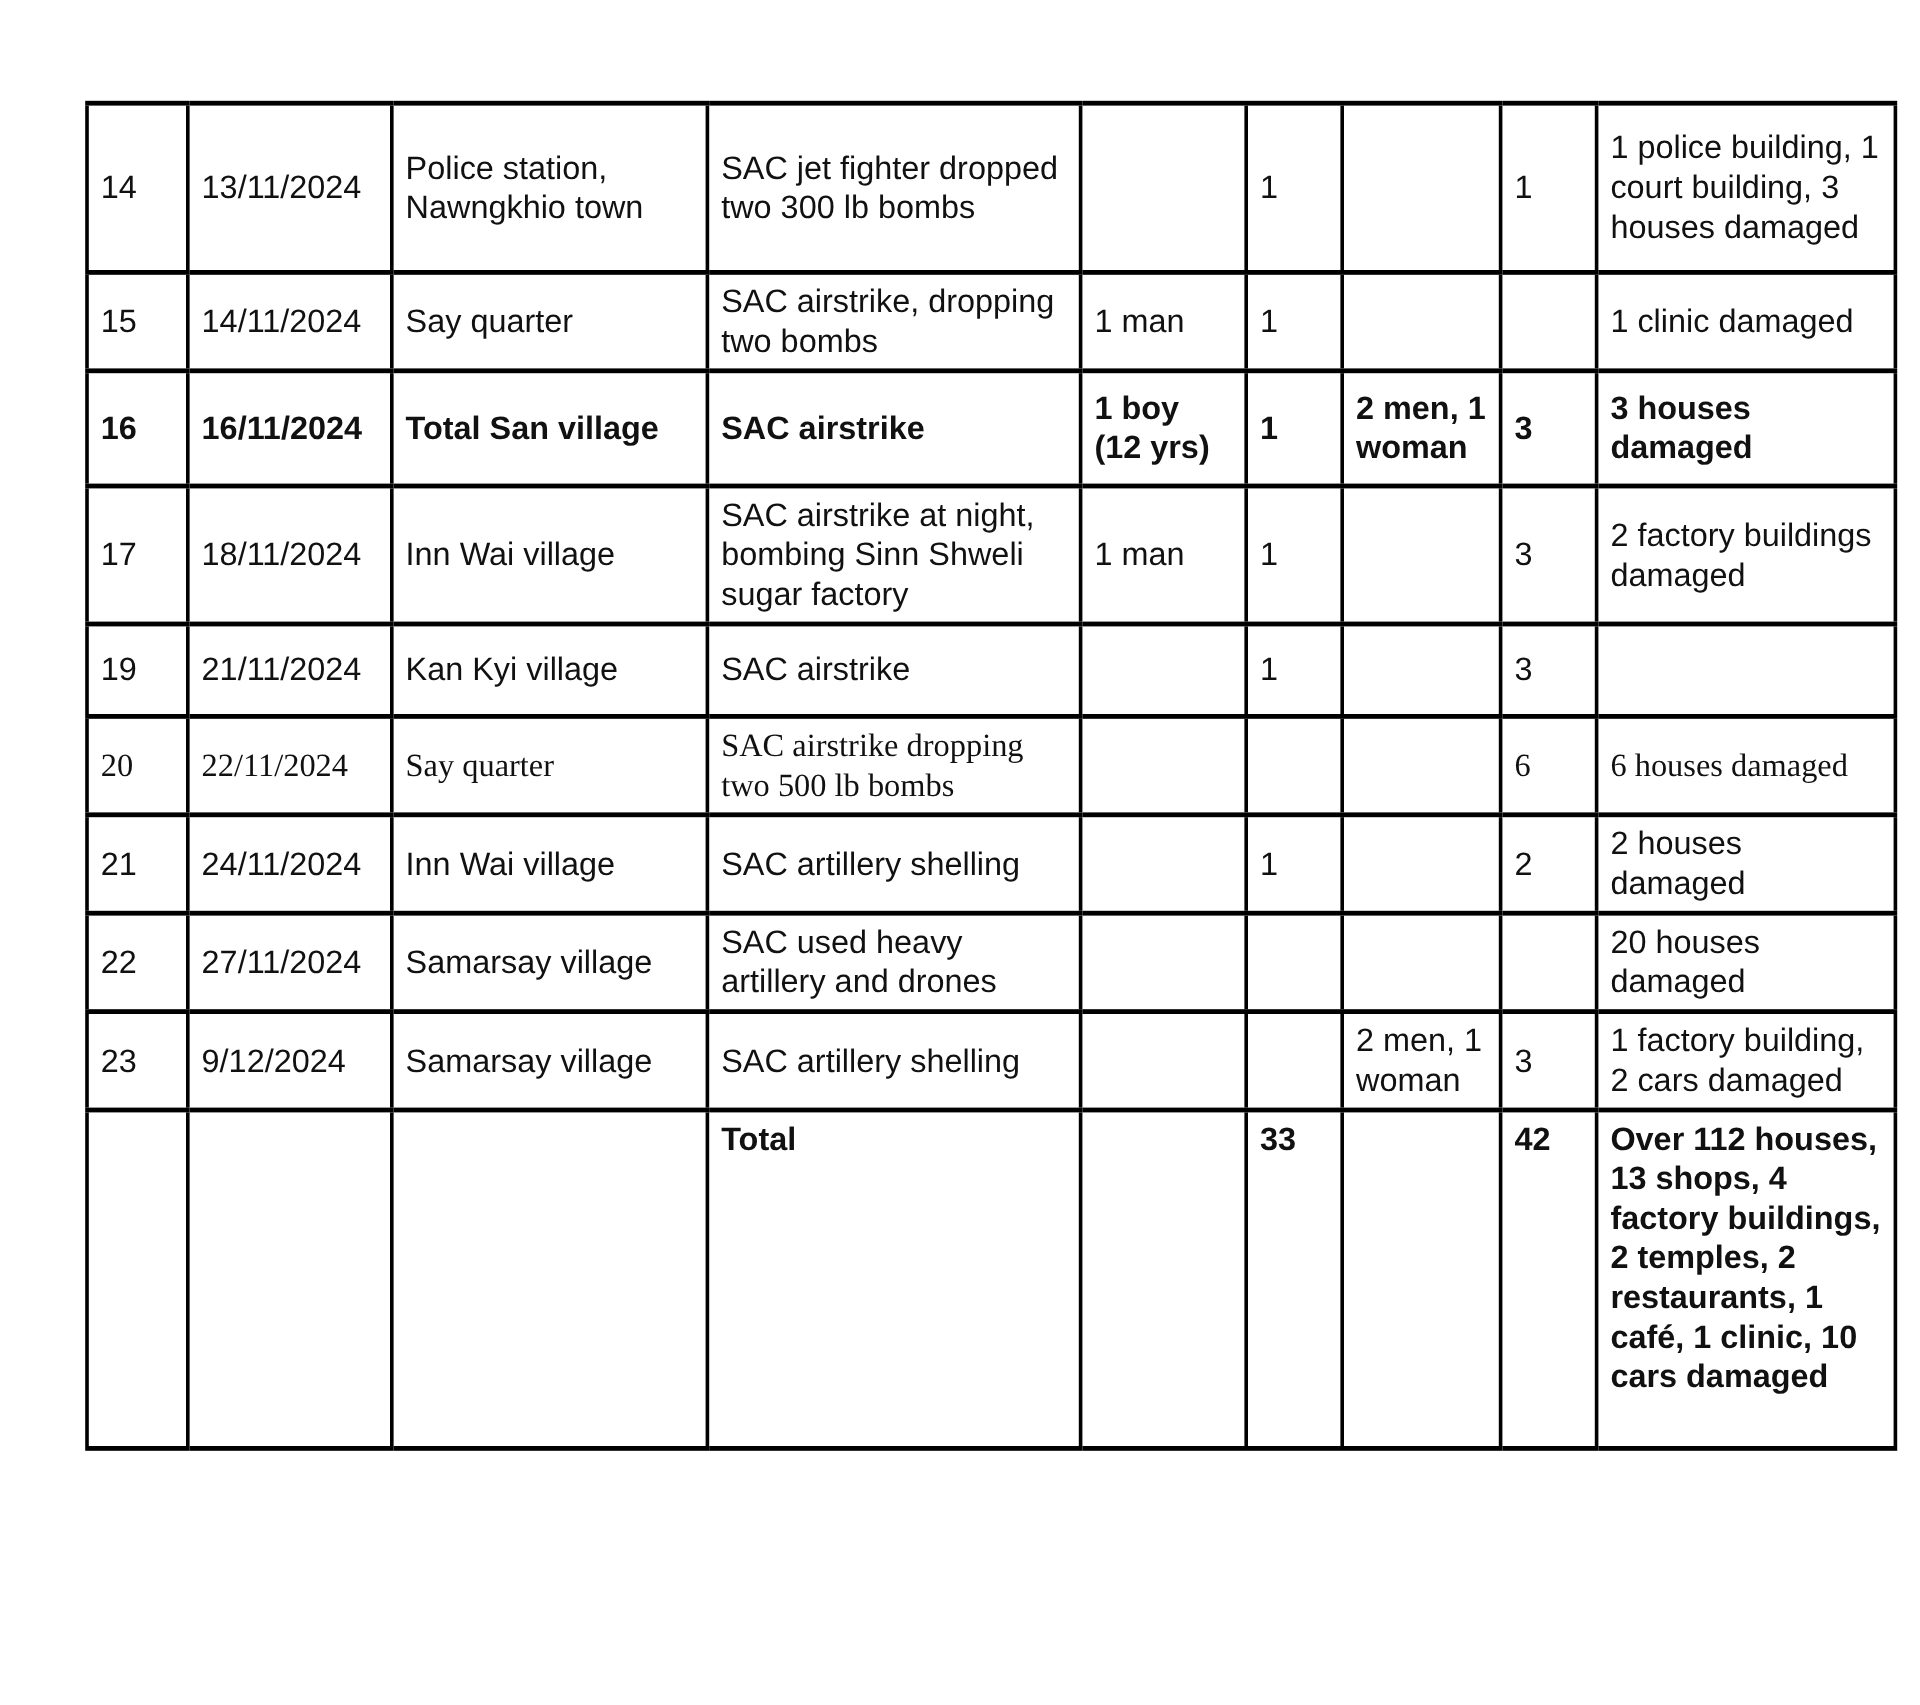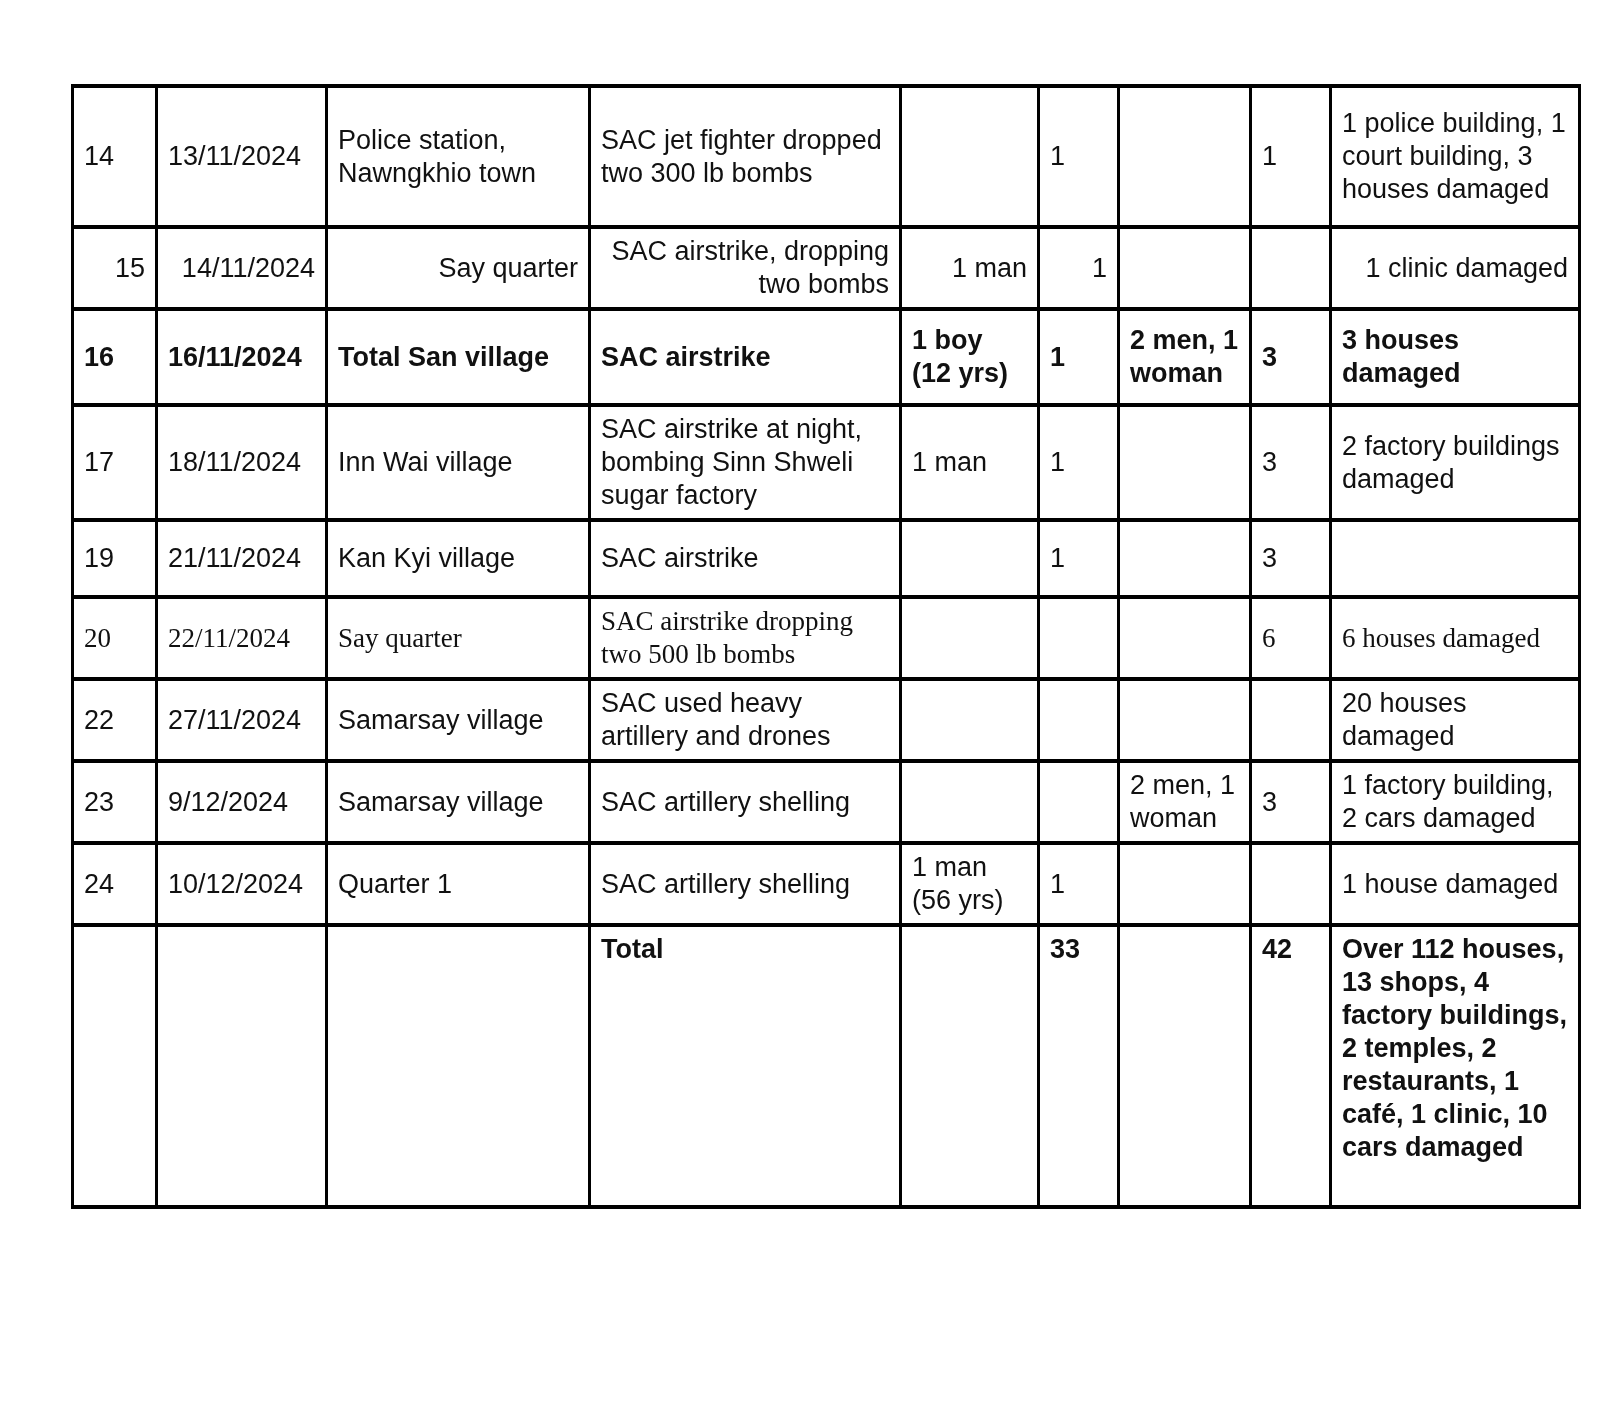--- a/index.html
+++ b/index.html
@@ -40,21 +40,21 @@
   col.c-date     { width: 170px; }
   col.c-loc      { width: 263px; }
   col.c-desc     { width: 311px; }
   col.c-kdetail  { width: 138px; }
   col.c-kcount   { width: 80px;  }
   col.c-idetail  { width: 132px; }
   col.c-icount   { width: 80px;  }
   col.c-damage   { width: 249px; }
   
   tbody.rows tr:nth-child(1)  { height: 141px; }
-  tbody.rows tr:nth-child(2)  { height: 76px; text-align: right;  }
+  tbody.rows tr:nth-child(2)  { height: 76px;  }
   tbody.rows tr:nth-child(3)  { height: 96px; font-weight: bold;  }
   tbody.rows tr:nth-child(4)  { height: 113px; }
   tbody.rows tr:nth-child(5)  { height: 77px;  }
   tbody.rows tr:nth-child(6)  { height: 75px; font-family: Liberation Serif, serif;  }
   tbody.rows tr:nth-child(7)  { height: 77px; padding-left: 36px;  }
   tbody.rows tr:nth-child(8)  { height: 71px;  }
   tbody.rows tr:nth-child(9)  { height: 70px;  }
   tbody.rows tr:nth-child(10) { height: 114px; }
   tbody.rows tr:nth-child(11) { height: 74px;  }
   tbody.total-body tr { height: 282px; }
@@ -143,51 +143,51 @@
     <td>22/11/2024</td>
     <td>Say quarter</td>
     <td>SAC airstrike dropping two 500 lb bombs</td>
     <td></td>
     <td></td>
     <td></td>
     <td>6</td>
     <td>6 houses damaged</td>
   </tr>
         <tr>
+    <td>21</td>
+    <td>24/11/2024</td>
+    <td>Inn Wai village</td>
+    <td>SAC artillery shelling</td>
+    <td></td>
+    <td>1</td>
+    <td></td>
+    <td>2</td>
+    <td>2 houses damaged</td>
+  </tr>
+        <tr>
     <td>22</td>
     <td>27/11/2024</td>
     <td>Samarsay village</td>
     <td>SAC used heavy artillery and drones</td>
     <td></td>
     <td></td>
     <td></td>
     <td></td>
     <td>20 houses damaged</td>
   </tr>
         <tr>
     <td>23</td>
     <td>9/12/2024</td>
     <td>Samarsay village</td>
     <td>SAC artillery shelling</td>
     <td></td>
     <td></td>
     <td>2 men, 1 woman</td>
     <td>3</td>
     <td>1 factory building, 2 cars damaged</td>
-  </tr>
-        <tr>
-    <td>24</td>
-    <td>10/12/2024</td>
-    <td>Quarter 1</td>
-    <td>SAC artillery shelling</td>
-    <td>1 man (56 yrs)</td>
-    <td>1</td>
-    <td></td>
-    <td></td>
-    <td>1 house damaged</td>
   </tr>
       </tbody>
     <tbody class="total-body">
       <tr>
         <td></td>
         <td></td>
         <td></td>
         <td class="total-label">Total</td>
         <td></td>
         <td>33</td>

